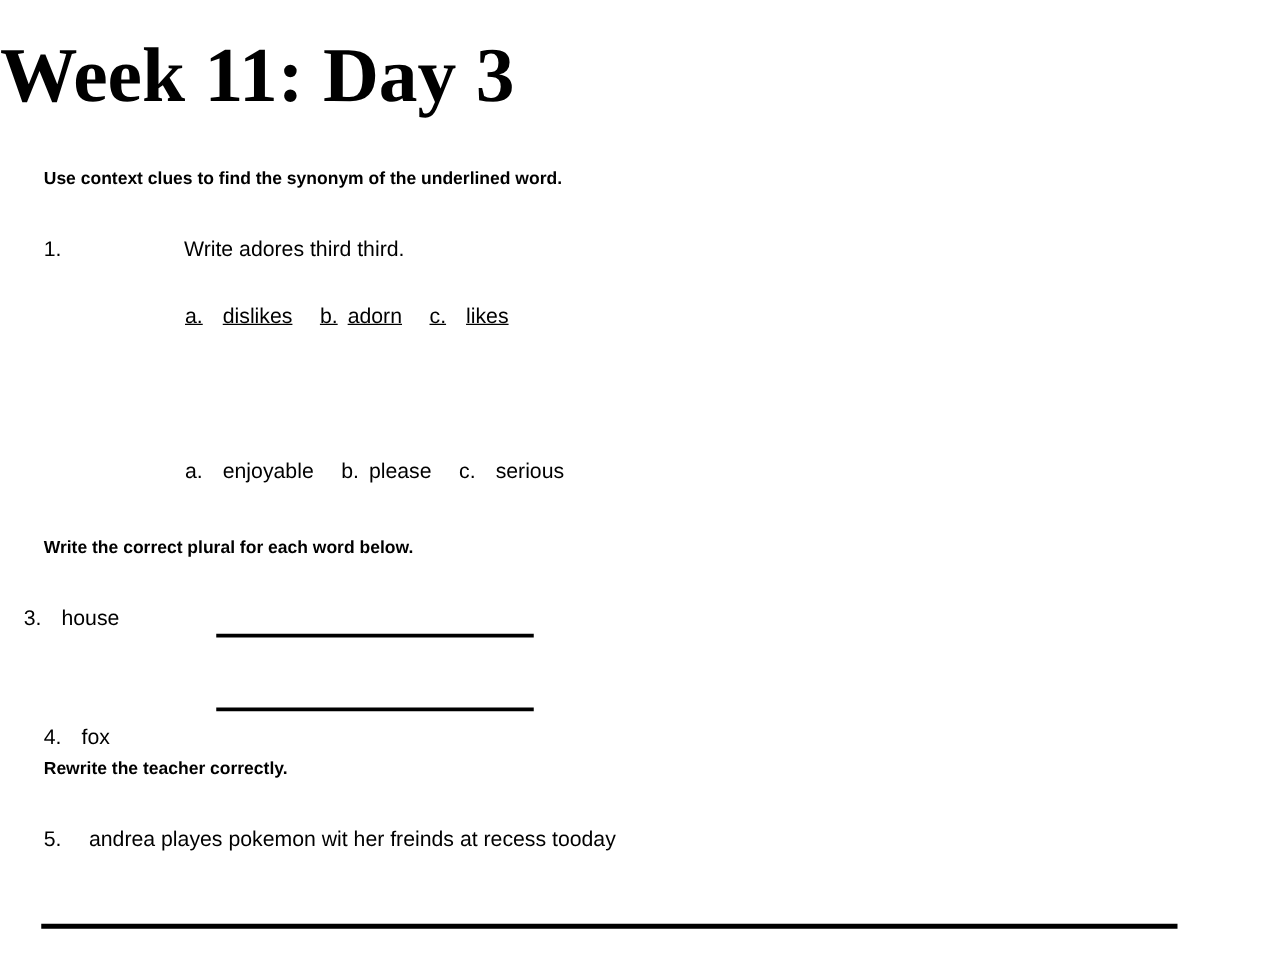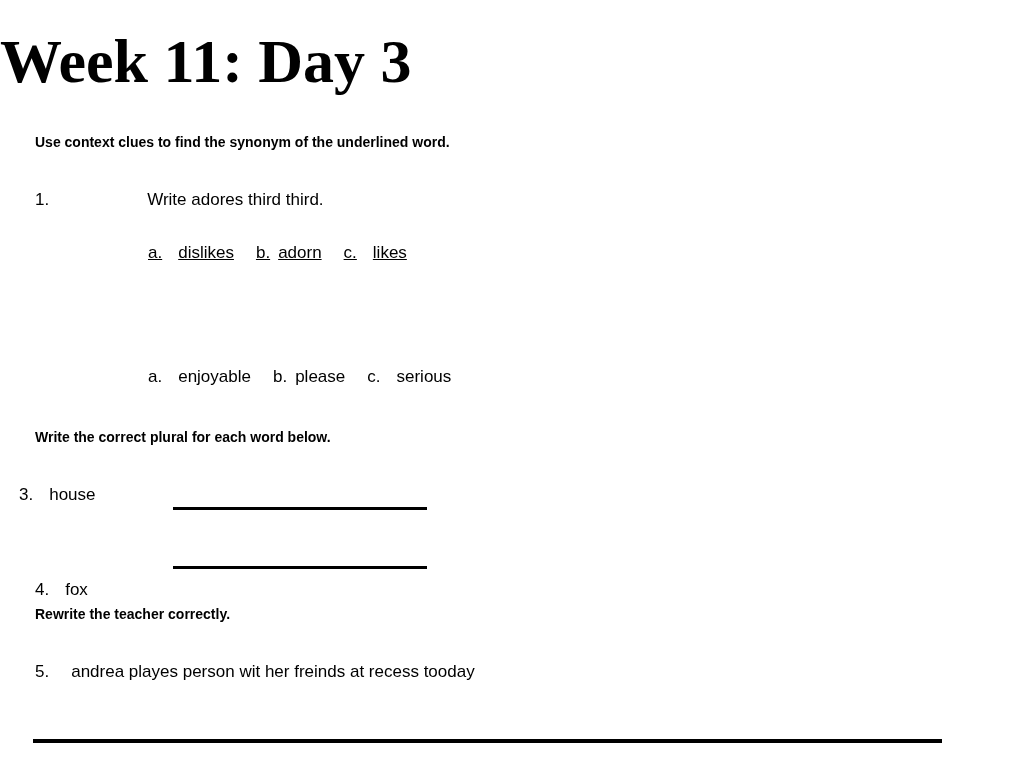--- a/index.html
+++ b/index.html
@@ -114,17 +114,17 @@
   <div class="line q2-choices"><span>a.</span><span class="tab-sm"></span><span>enjoyable</span><span class="tab-md"></span><span>b.</span><span class="gap-sm"></span><span>please</span><span class="tab-md"></span><span>c.</span><span class="tab-sm"></span><span>serious</span></div>
 
   <div class="line q3"><span class="num">3.</span><span class="tab-sm"></span><span>house</span></div>
   <div class="blank blank-3"></div>
 
   <div class="line q4"><span class="num">4.</span><span class="tab-sm"></span><span>fox</span></div>
   <div class="blank blank-4"></div>
 
   <div class="line bold instr-rewrite">Rewrite the teacher correctly.</div>
 
-  <div class="line q5"><span class="num">5.</span><span class="tab-md"></span><span>andrea playes person wit her freinds at recess tooday</span></div>
+  <div class="line q5"><span class="num">5.</span><span class="tab-md"></span><span>andrea playes pokemon wit her freinds at recess tooday</span></div>
 
   <div class="bottom-rule"></div>
 
 </div>
 
 </body></html>

